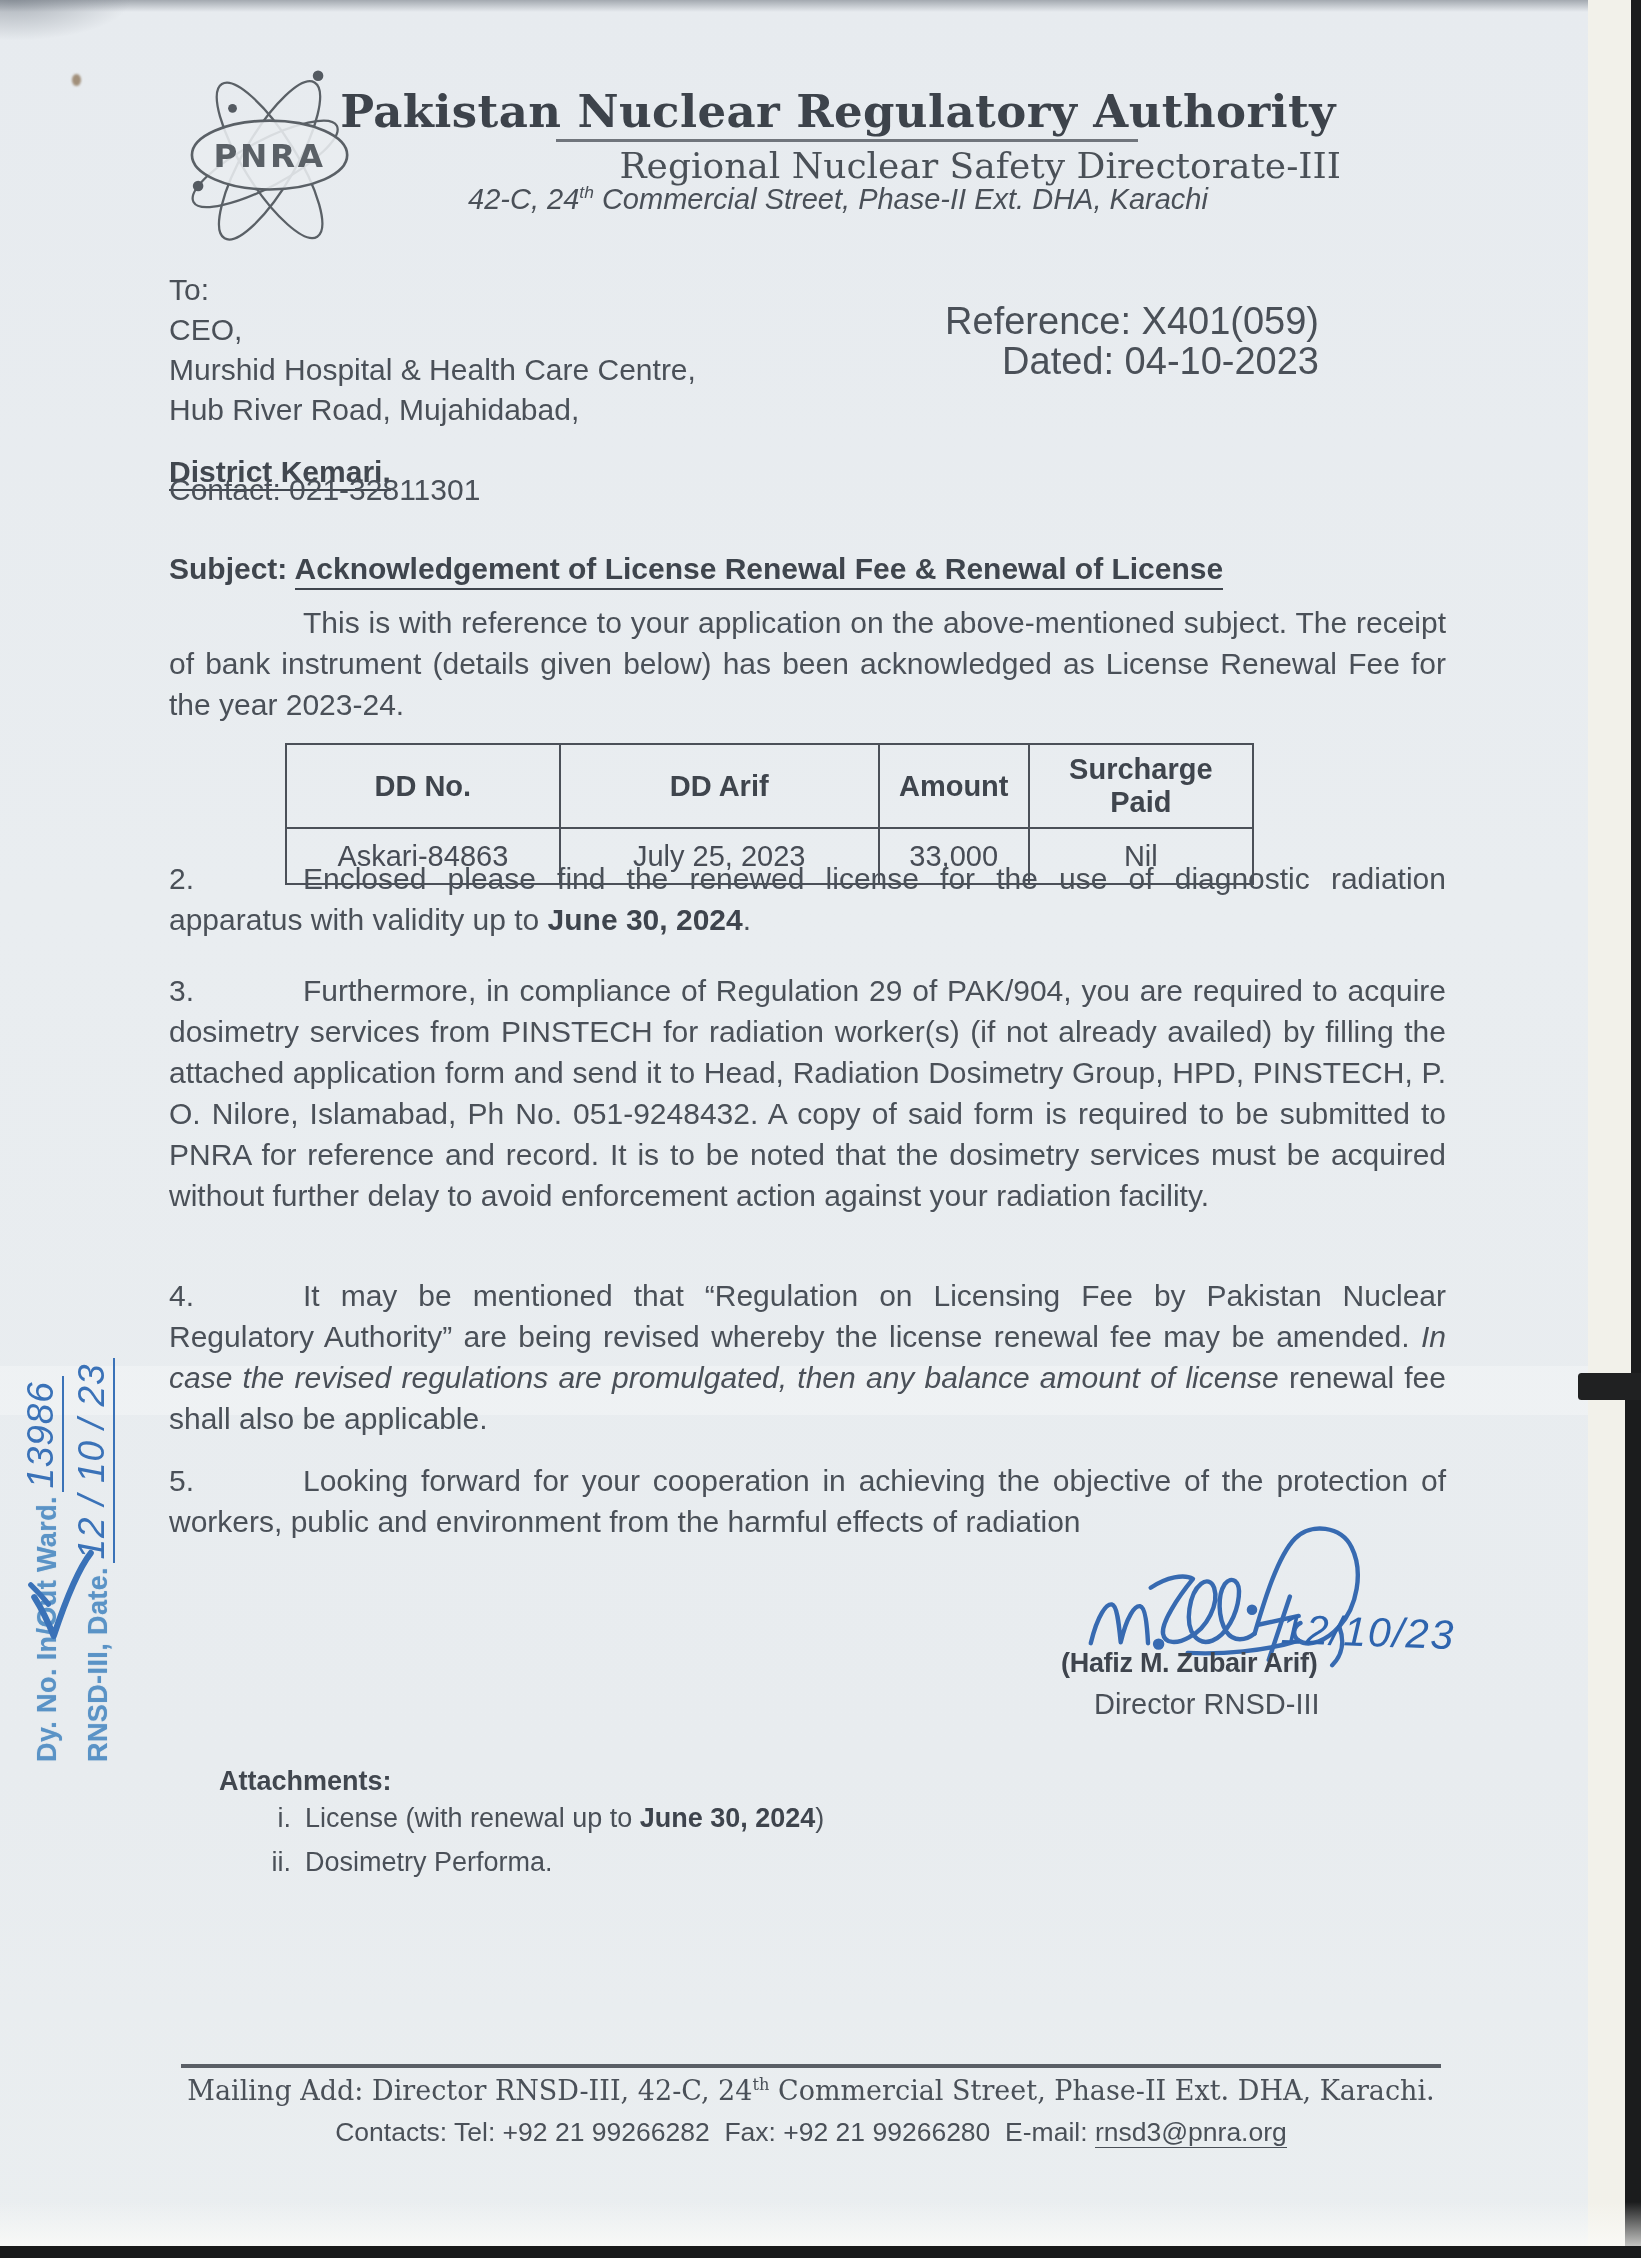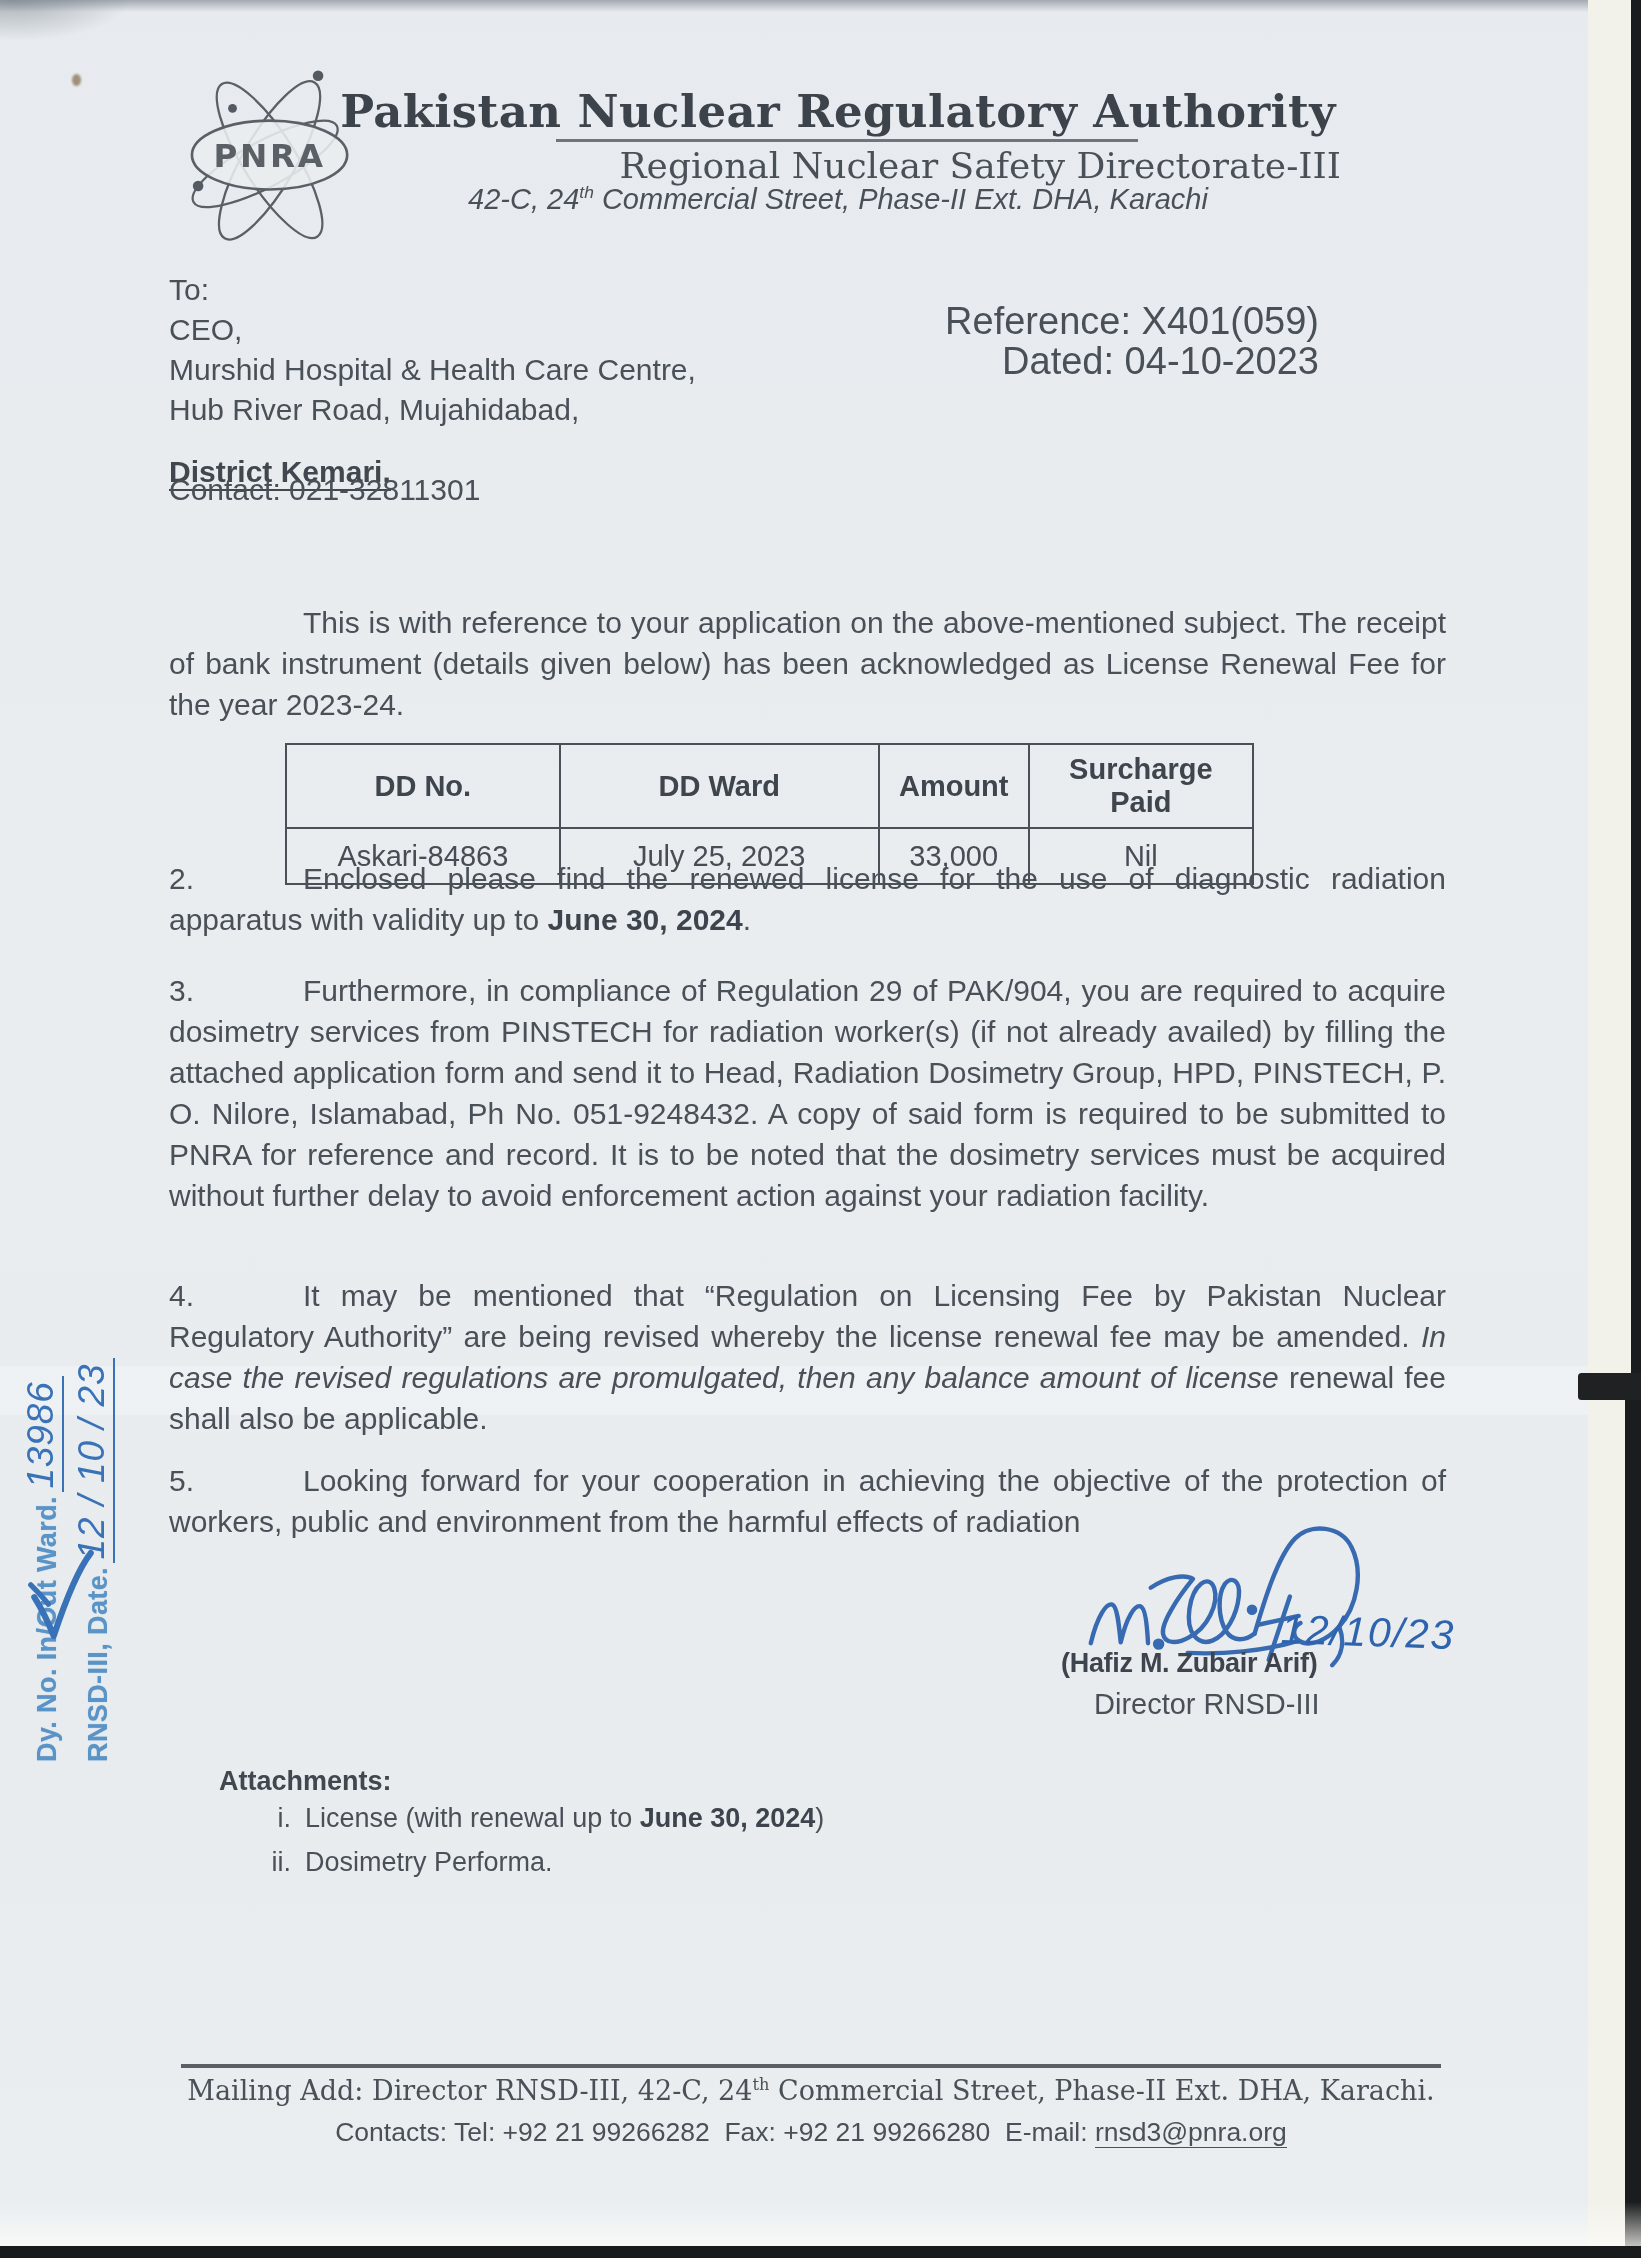--- a/index.html
+++ b/index.html
@@ -156,28 +156,32 @@
     <div>Hub River Road, Mujahidabad,</div>
     <div><span class="district">District Kemari.</span></div>
     <div>Contact: 021-32811301</div>
   </div>
 
   <div class="abs refblock">
     <div>Reference: X401(059)</div>
     <div>Dated: 04-10-2023</div>
   </div>
 
+  <div class="abs subject">
+    <span>Subject:</span>
+    <span class="stext">Acknowledgement of License Renewal Fee &amp; Renewal of License</span>
+  </div>
 
   <p class="abs para" style="top:602px;"><span class="pnum"></span><span>This is with reference to your application on the above-mentioned subject. The receipt of bank instrument (details given below) has been acknowledged as License Renewal Fee for the year 2023-24.</span></p>
 
   <table class="abs fee-table">
     <thead>
       <tr>
         <th class="c0">DD No.</th>
-        <th class="c1">DD Ward</th>
+        <th class="c1">DD Arif</th>
         <th class="c2">Amount</th>
         <th class="c3">Surcharge Paid</th>
       </tr>
     </thead>
     <tbody>
       <tr>
         <td>Askari-84863</td>
         <td>July 25, 2023</td>
         <td>33,000</td>
         <td>Nil</td>

